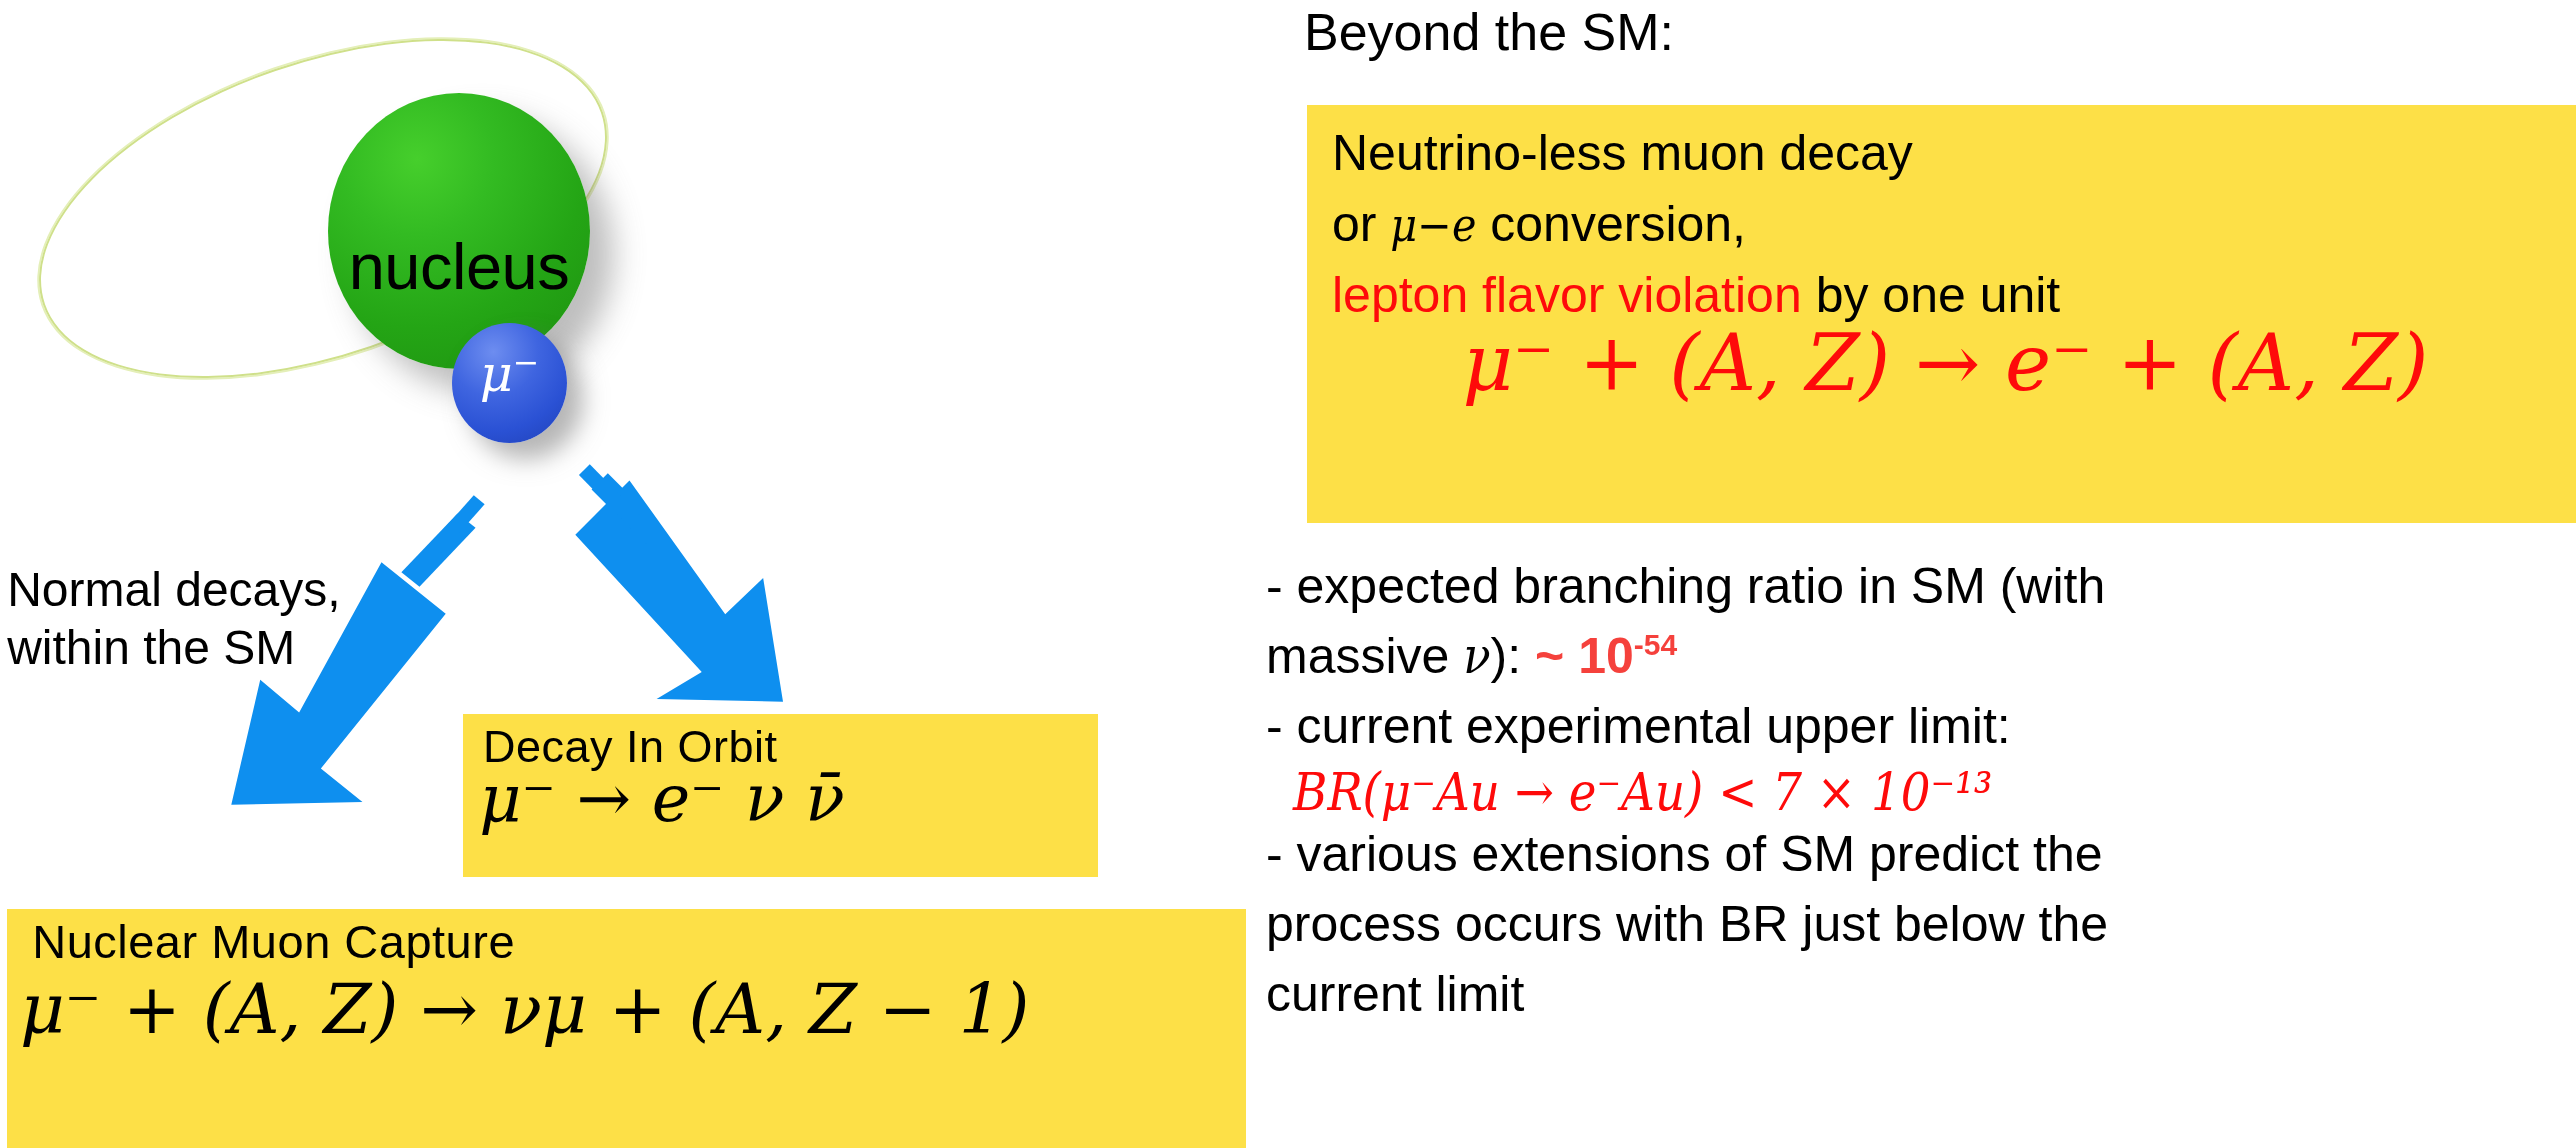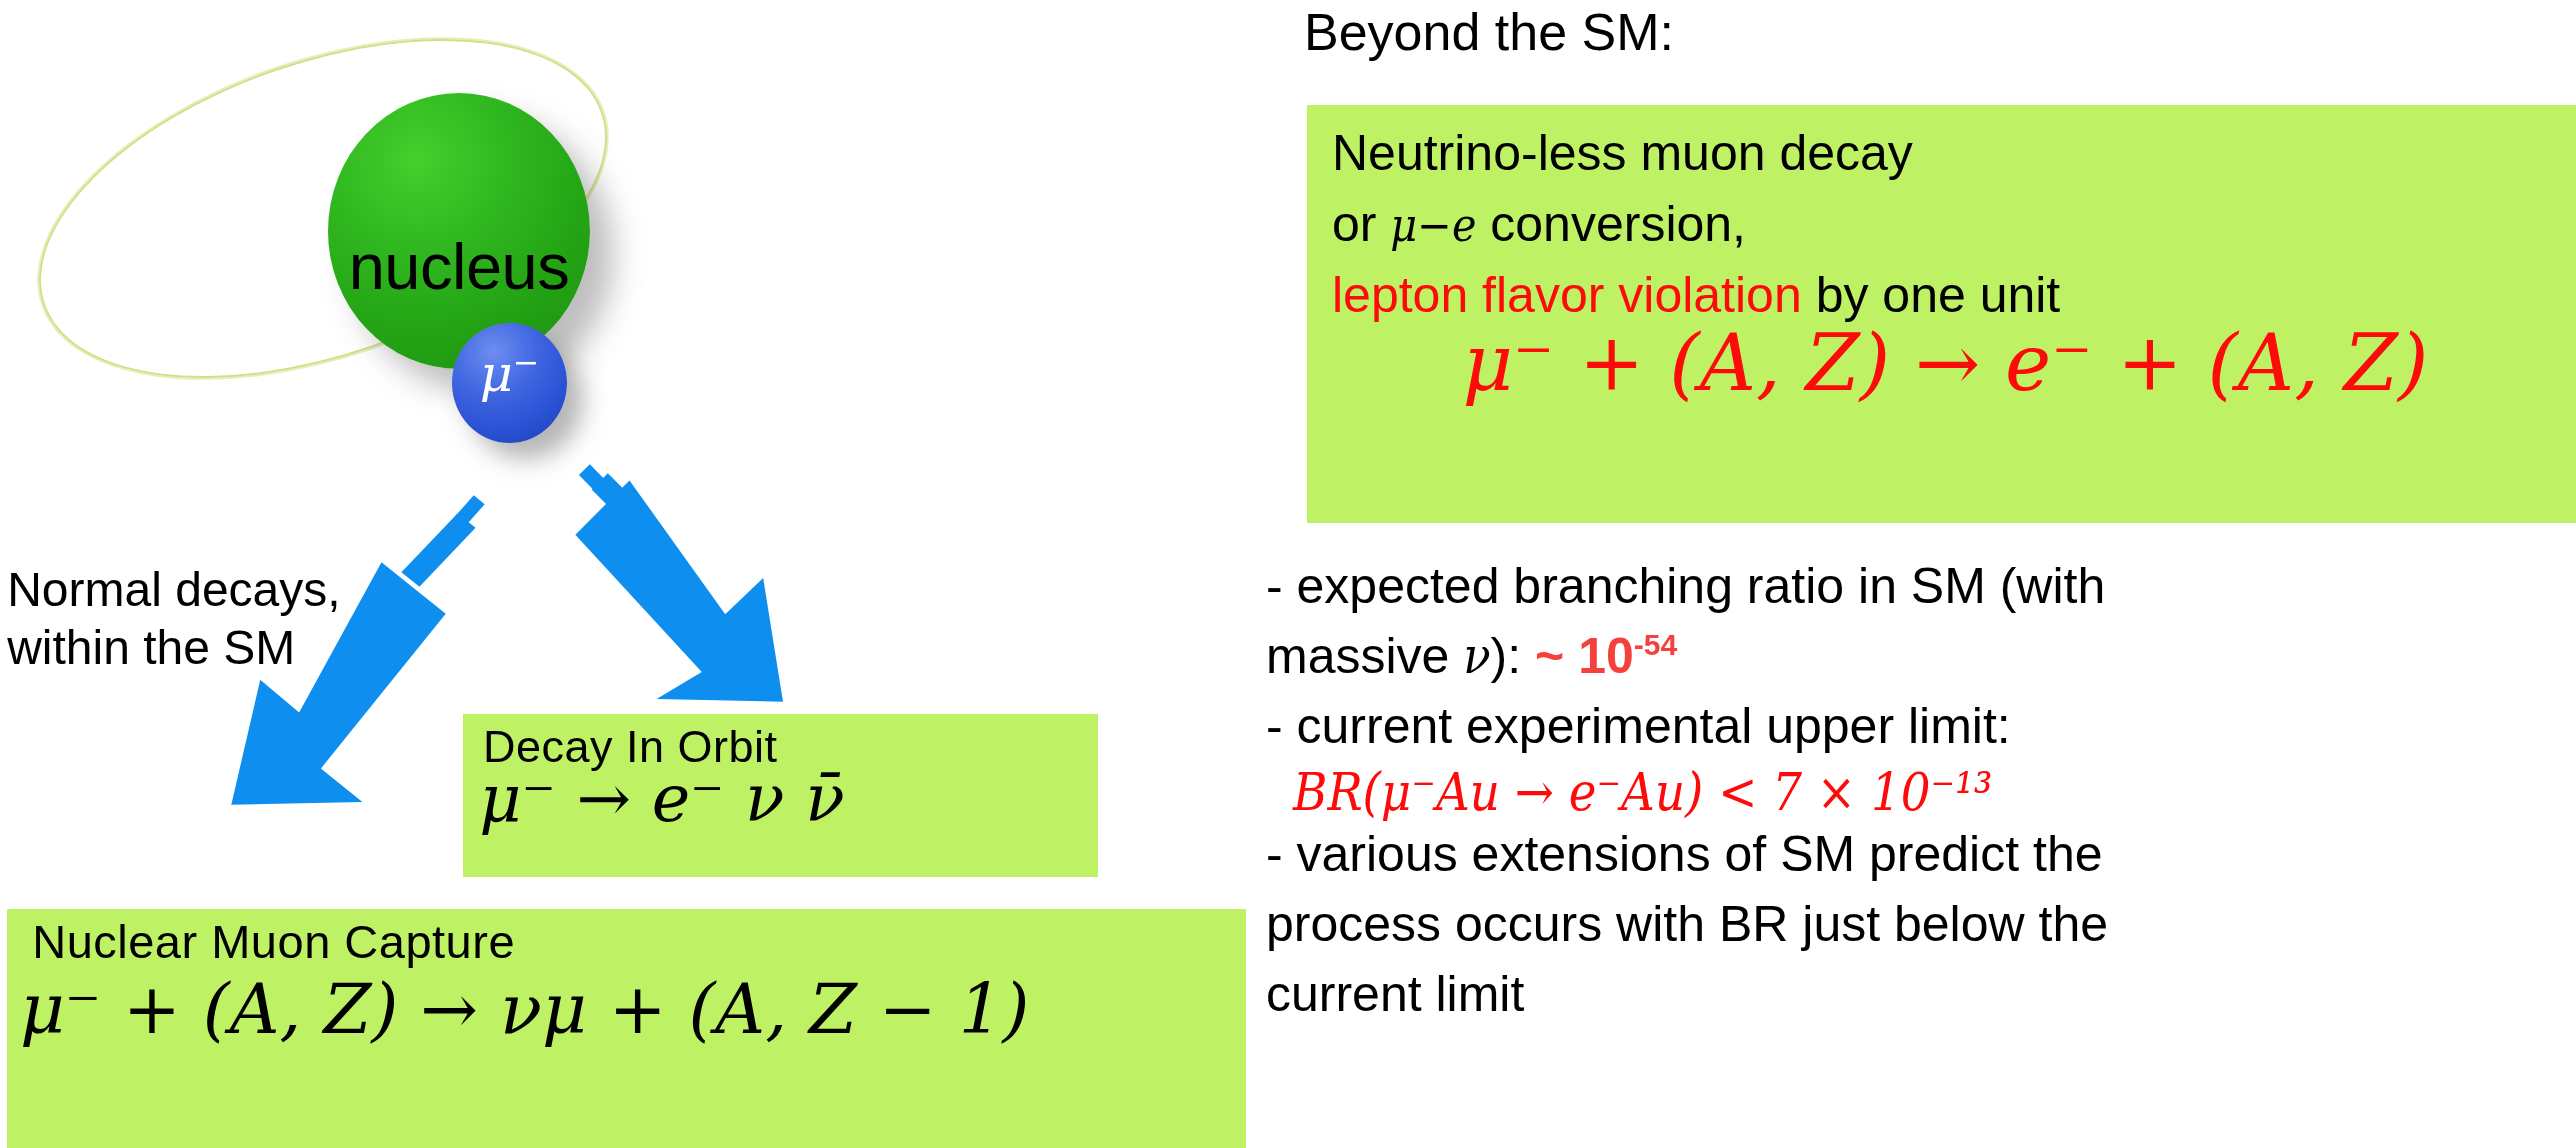--- a/index.html
+++ b/index.html
@@ -52,21 +52,21 @@
   #arrow-right{left:555px;top:457px;width:326px;height:298px;}
 
   
   #normal-decays{
     left:7.2px;top:561px;width:425px;
     font-family:"Liberation Sans", sans-serif;
     font-size:48px;line-height:1.20;color:#000;z-index:6;
   }
 
   
-  .ybox{background:#bef264;}
+  .ybox{background:#fde047;}
 
   #dio-box{left:463px;top:714px;width:635px;height:163px;z-index:5;}
   #dio-title{
     position:absolute;left:20px;top:7.2px;
     font-family:"Liberation Sans Narrow","Liberation Sans", sans-serif;
     font-stretch:condensed;font-size:45px;color:#000;letter-spacing:0.5px;
   }
   #dio-eq{
     position:absolute;left:16.3px;top:47px;
     font-family:"DejaVu Serif","Liberation Serif", serif;font-style:italic;

